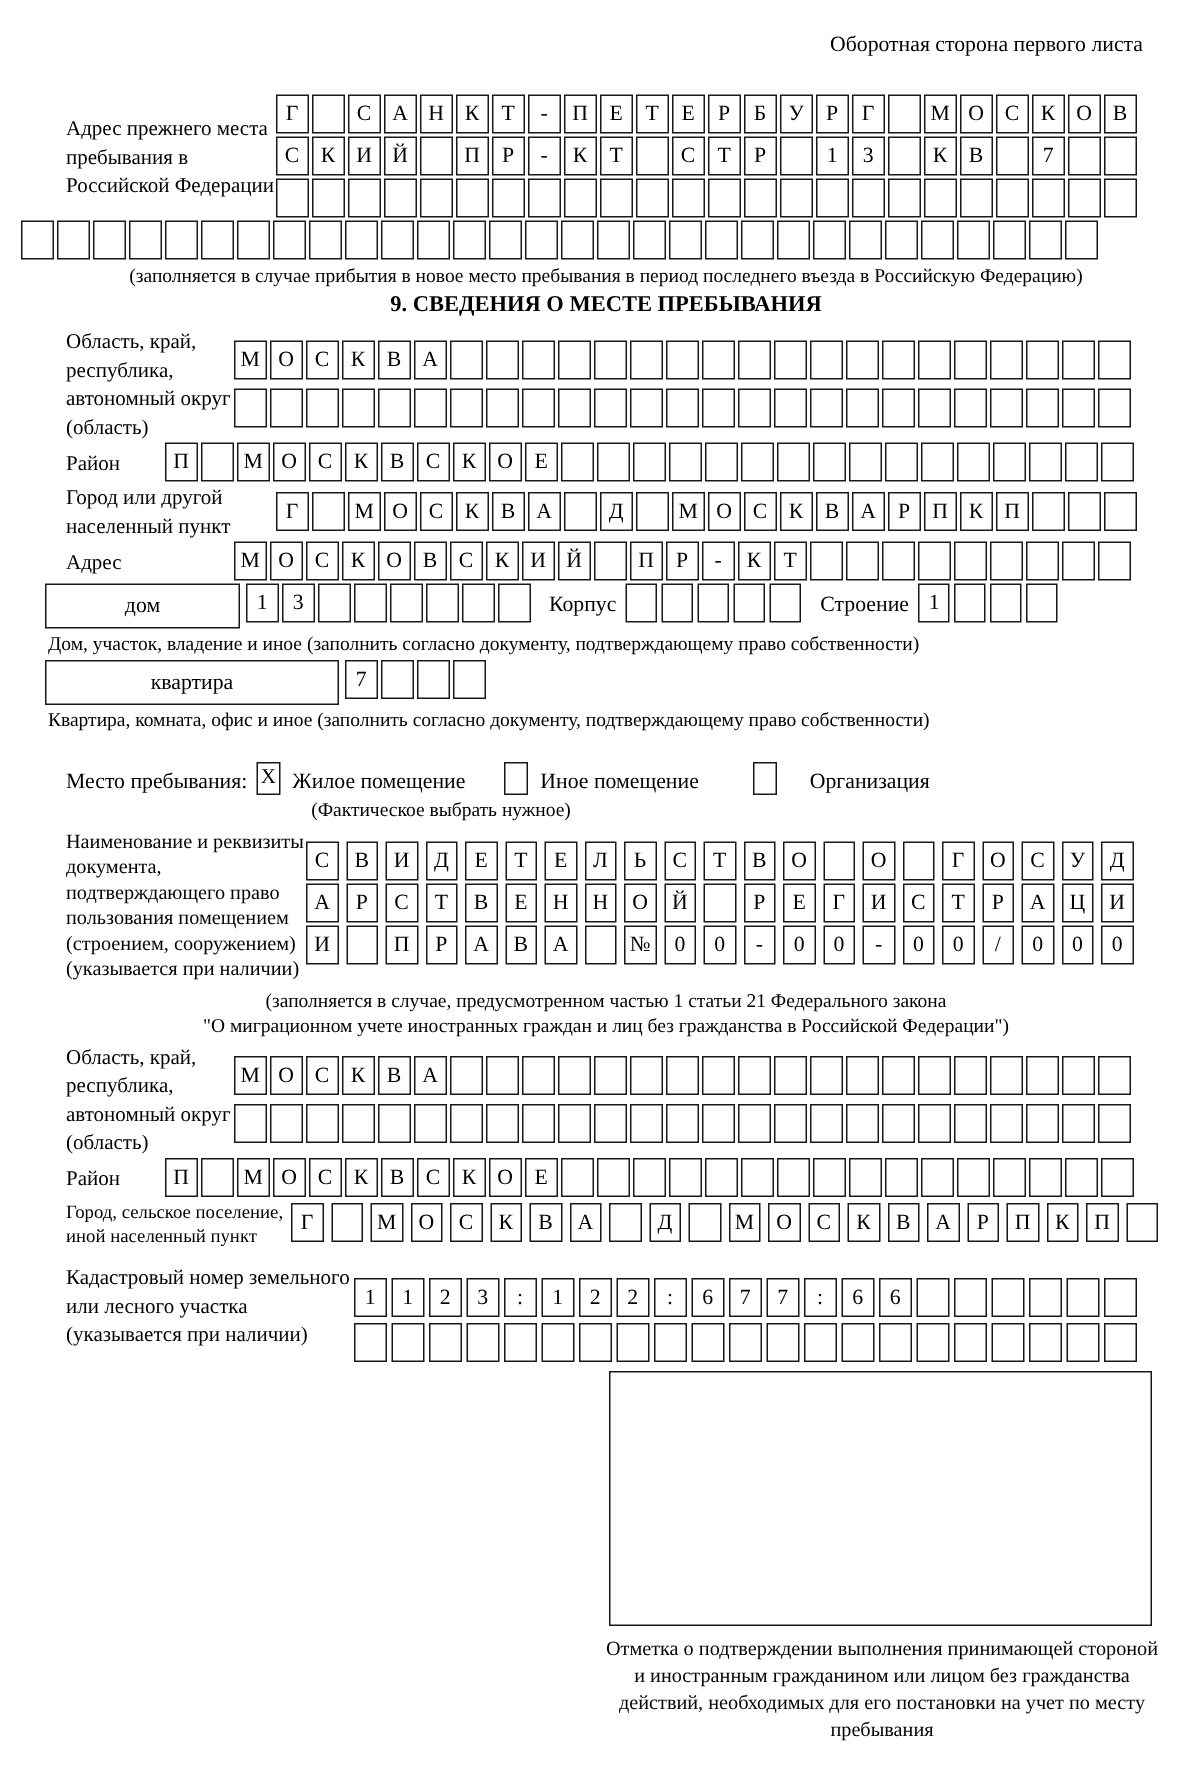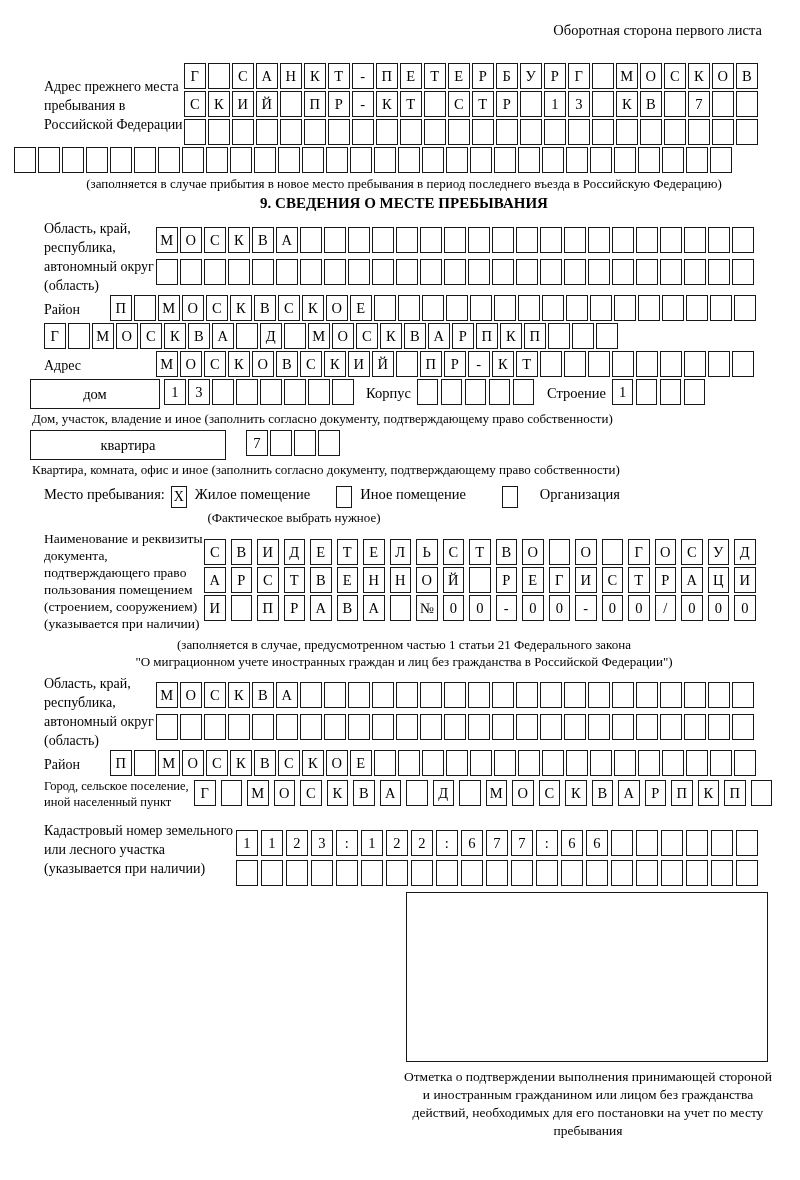--- a/index.html
+++ b/index.html
@@ -45,21 +45,21 @@
   .dom-row { display:flex; align-items:flex-start; margin-left:-14px; margin-bottom:1px; }
   .label-box {
     border:1.5px solid #191919; height:30px; display:flex; align-items:center; justify-content:center;
     font-size:14.5px; flex:0 0 auto; margin-right:4px;
   }
   .box-dom { width:130px; }
   .box-kv  { width:196px; }
   .inline-lbl { font-size:14.5px; line-height:28px; margin:0 6px 0 10px; flex:0 0 auto; }
 
   
-  .mesto-row { display:flex; align-items:flex-start; margin-top:8px; font-size:14.5px; }
+  .mesto-row { display:flex; align-items:flex-end; margin-top:20px; font-size:14.5px; }
   .cb {
     flex:0 0 auto; width:16px; height:22px; border:1.5px solid #191919; margin:0 8px 0 6px;
     display:flex; align-items:center; justify-content:center; font-size:14px;
   }
   .mesto-note { font-size:13px; text-align:center; width:420px; margin:2px 0 4px 40px; }
 
   
   .fact-cap { font-size:13px; text-align:center; line-height:17px; margin:0; }
 
   
@@ -283,20 +283,21 @@
         <span class="cell"></span>
         <span class="cell"></span>
         <span class="cell"></span>
         <span class="cell"></span>
         <span class="cell"></span>
         <span class="cell"></span>
       </div>
   </div>
 
   <div class="frow">
+    <div class="flabel lbl-140">Город или другой населенный пункт</div>
     <div class="cells">
         <span class="cell">Г</span>
         <span class="cell"></span>
         <span class="cell">М</span>
         <span class="cell">О</span>
         <span class="cell">С</span>
         <span class="cell">К</span>
         <span class="cell">В</span>
         <span class="cell">А</span>
         <span class="cell"></span>
@@ -372,21 +373,21 @@
     <div class="inline-lbl">Строение</div>
     <div class="cells">
         <span class="cell">1</span>
         <span class="cell"></span>
         <span class="cell"></span>
         <span class="cell"></span>
       </div>
   </div>
   <div class="caption" style="text-align:left; margin-left:-12px;">Дом, участок, владение и иное (заполнить согласно документу, подтверждающему право собственности)</div>
 
-  <div class="dom-row" style="margin-top:3px;gap:16px;">
+  <div class="dom-row" style="margin-top:3px;">
     <div class="label-box box-kv">квартира</div>
     <div class="cells">
         <span class="cell">7</span>
         <span class="cell"></span>
         <span class="cell"></span>
         <span class="cell"></span>
       </div>
   </div>
   <div class="caption" style="text-align:left; margin-left:-12px;">Квартира, комната, офис и иное (заполнить согласно документу, подтверждающему право собственности)</div>
 

